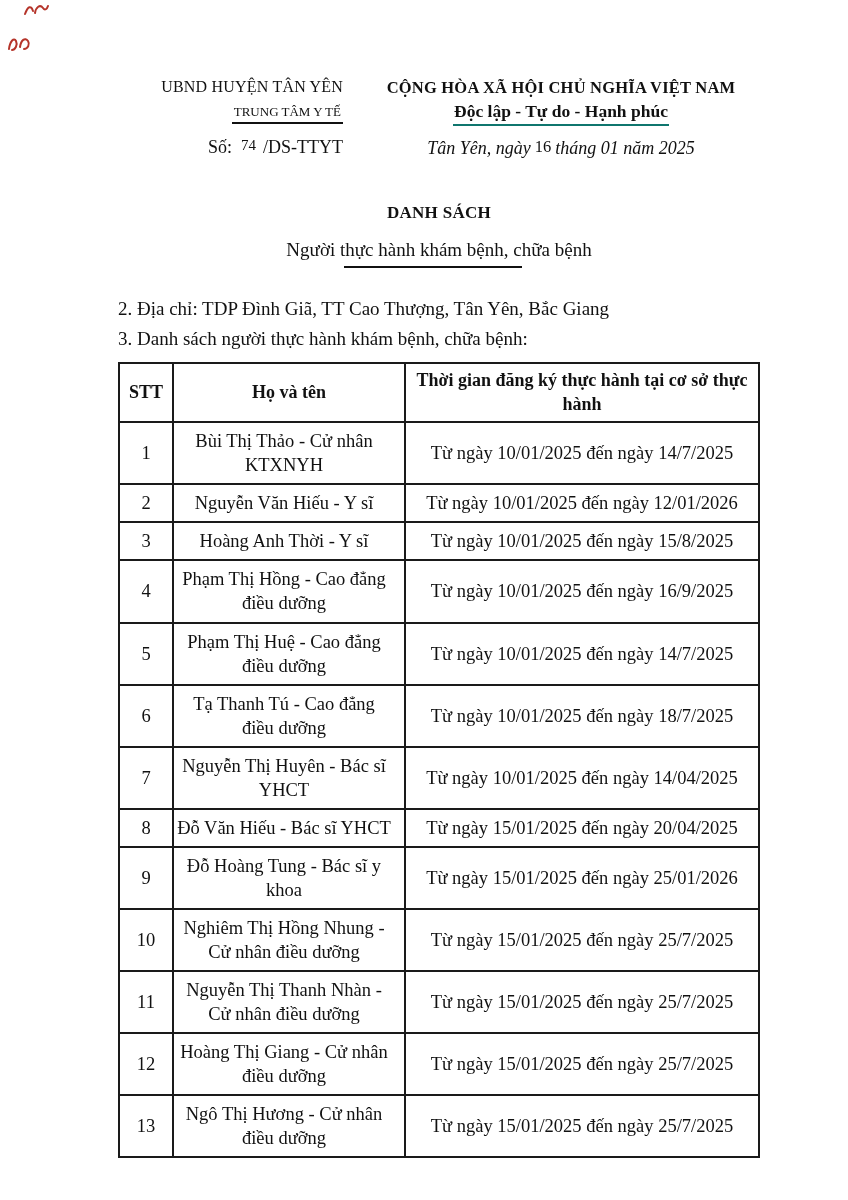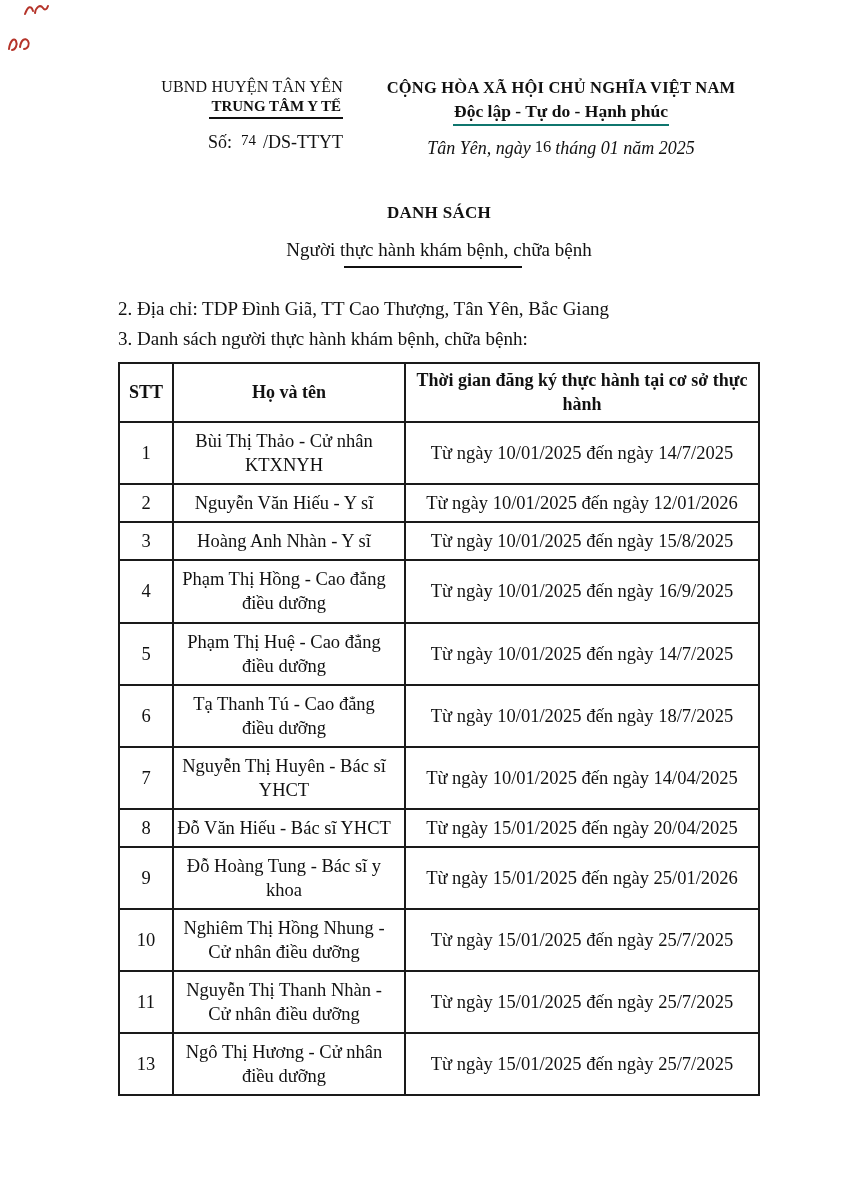--- a/index.html
+++ b/index.html
@@ -16,21 +16,21 @@
   
   .ink-mark{position:absolute;}
   .ink-mark.m1{left:22px;top:2px;}
   .ink-mark.m2{left:6px;top:33px;}
 
   
   .org-header{display:flex;justify-content:space-between;margin-top:78px;}
   .org-left{width:225px;text-align:right;}
   .org-right{width:398px;text-align:center;}
   .org-line1{font-size:16px;letter-spacing:.2px;}
-  .org-line2{font-size:15px;font-weight:bold;margin-top:2px;}
+  .org-line2{font-size:13px;font-weight:normal;margin-top:8px;}
   .org-left .underline-wrap{display:inline-block;border-bottom:2px solid #111;padding:0 2px 2px 2px;}
   .motto-line1{font-size:16.5px;font-weight:bold;letter-spacing:.2px;}
   .motto-line2{font-size:17.5px;font-weight:bold;margin-top:3px;}
   .motto-line2 .underline-wrap{display:inline-block;border-bottom:2px solid #0f766e;padding:0 1px 2px 1px;}
   .so-line{font-size:18px;margin-top:13px;white-space:nowrap;}
   .so-number{font-size:15px;position:relative;top:-3px;margin:0 7px 0 9px;}
   .date-line{font-size:18px;font-style:italic;margin-top:12px;white-space:nowrap;}
   .date-day{font-style:normal;font-size:16.5px;position:relative;top:-2px;margin:16px 4px;}
 
   
@@ -128,21 +128,21 @@
             <td>Bùi Thị Thảo - Cử nhân KTXNYH</td>
             <td>Từ ngày 10/01/2025 đến ngày 14/7/2025</td>
           </tr>
           <tr>
             <td>2</td>
             <td>Nguyễn Văn Hiếu - Y sĩ</td>
             <td>Từ ngày 10/01/2025 đến ngày 12/01/2026</td>
           </tr>
           <tr>
             <td>3</td>
-            <td>Hoàng Anh Nhàn - Y sĩ</td>
+            <td>Hoàng Anh Thời - Y sĩ</td>
             <td>Từ ngày 10/01/2025 đến ngày 15/8/2025</td>
           </tr>
           <tr>
             <td>4</td>
             <td>Phạm Thị Hồng - Cao đẳng điều dưỡng</td>
             <td>Từ ngày 10/01/2025 đến ngày 16/9/2025</td>
           </tr>
           <tr>
             <td>5</td>
             <td>Phạm Thị Huệ - Cao đẳng điều dưỡng</td>
@@ -172,20 +172,25 @@
             <td>10</td>
             <td>Nghiêm Thị Hồng Nhung - Cử nhân điều dưỡng</td>
             <td>Từ ngày 15/01/2025 đến ngày 25/7/2025</td>
           </tr>
           <tr>
             <td>11</td>
             <td>Nguyễn Thị Thanh Nhàn - Cử nhân điều dưỡng</td>
             <td>Từ ngày 15/01/2025 đến ngày 25/7/2025</td>
           </tr>
           <tr>
+            <td>12</td>
+            <td>Hoàng Thị Giang - Cử nhân điều dưỡng</td>
+            <td>Từ ngày 15/01/2025 đến ngày 25/7/2025</td>
+          </tr>
+          <tr>
             <td>13</td>
             <td>Ngô Thị Hương - Cử nhân điều dưỡng</td>
             <td>Từ ngày 15/01/2025 đến ngày 25/7/2025</td>
           </tr>
         </tbody>
     </table>
 
   </div>
 </div>
 

